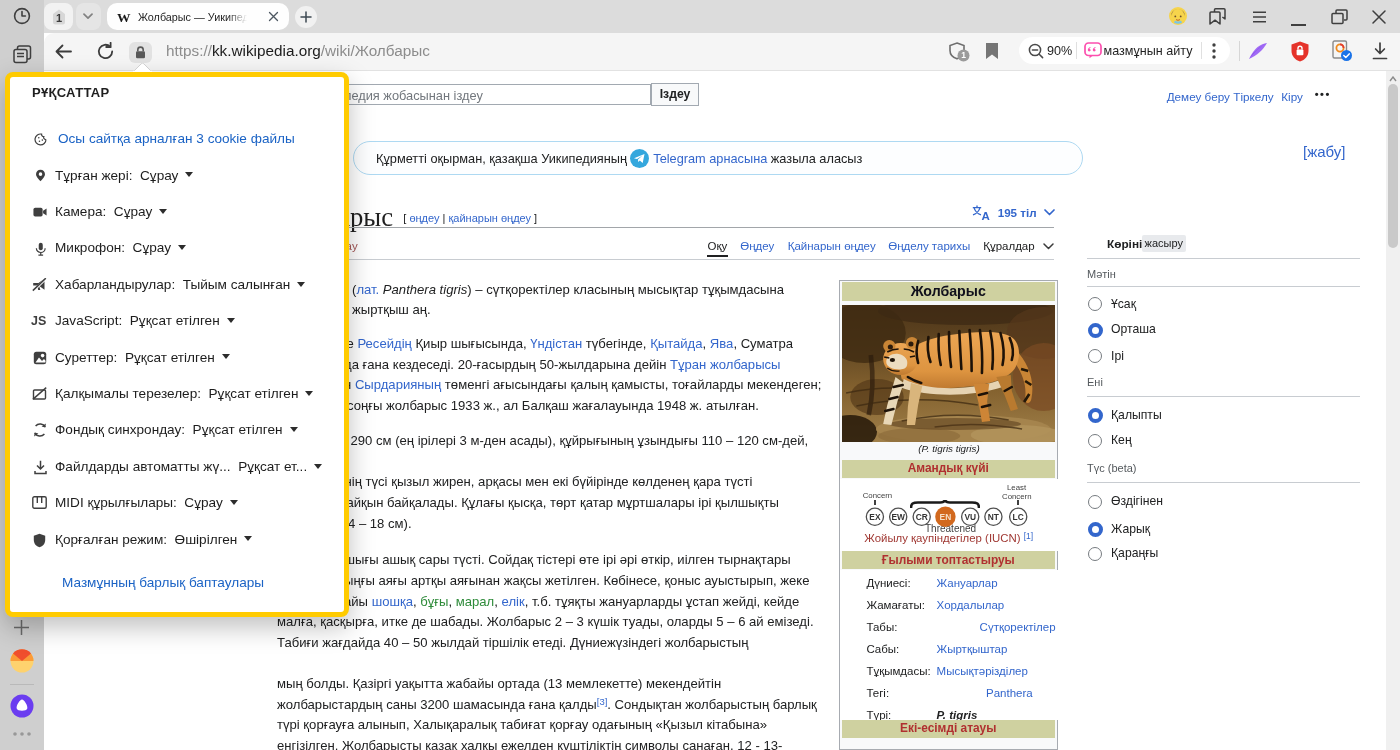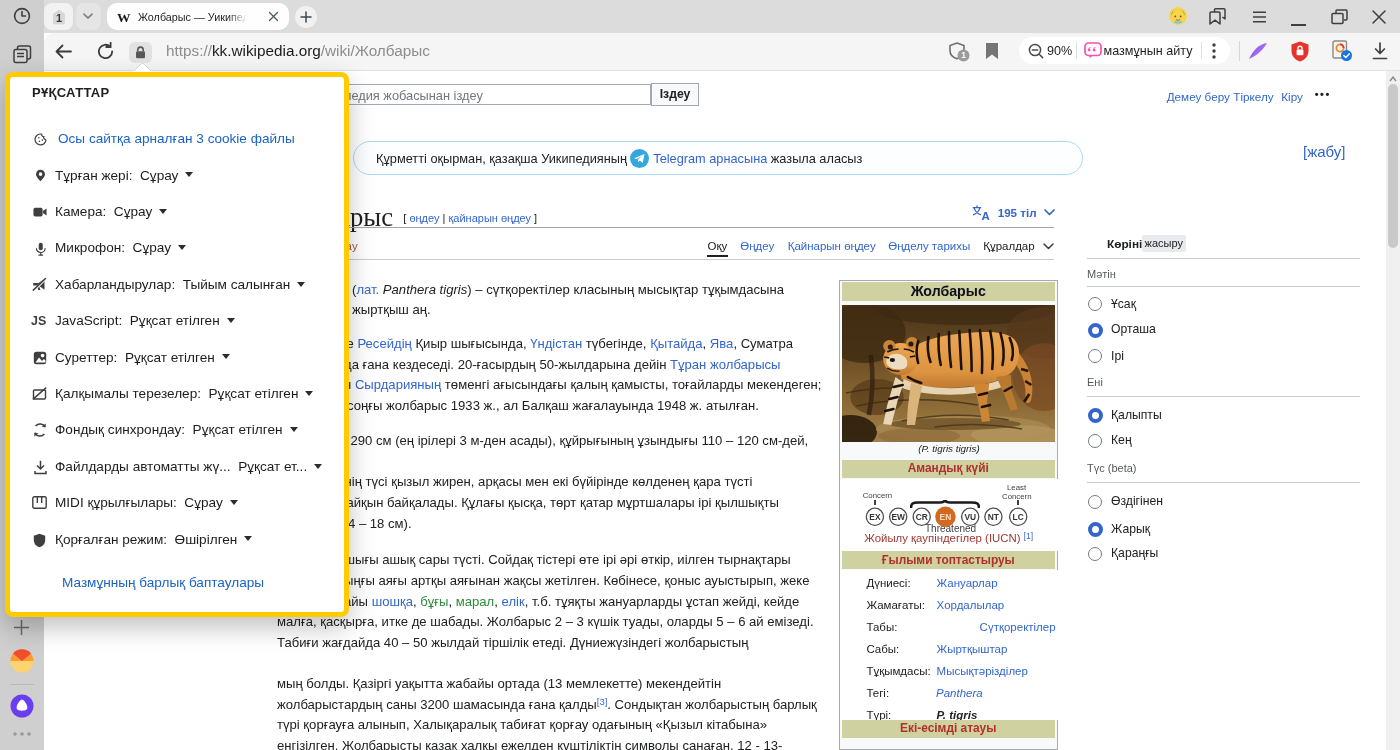--- a/index.html
+++ b/index.html
@@ -350,21 +350,21 @@
   <div class="abs nw" style="left:936.6px;top:577.1px;font-size:11.5px;color:#3366cc;text-align:center;">Жануарлар</div>
   <div class="abs nw" style="left:866.4px;top:599.2px;font-size:11.5px;color:#202122;">Жамағаты:</div>
   <div class="abs nw" style="left:936.6px;top:599.2px;font-size:11.5px;color:#3366cc;">Хордалылар</div>
   <div class="abs nw" style="left:866.4px;top:621.0px;font-size:11.5px;color:#202122;">Табы:</div>
   <div class="abs nw" style="left:936.6px;top:621.0px;font-size:11.5px;color:#3366cc;padding-left:43px;">Сүтқоректілер</div>
   <div class="abs nw" style="left:866.4px;top:642.9px;font-size:11.5px;color:#202122;">Сабы:</div>
   <div class="abs nw" style="left:936.6px;top:642.9px;font-size:11.5px;color:#3366cc;">Жыртқыштар</div>
   <div class="abs nw" style="left:866.4px;top:665.0px;font-size:11.5px;color:#202122;">Тұқымдасы:</div>
   <div class="abs nw" style="left:936.6px;top:665.0px;font-size:11.5px;color:#3366cc;">Мысықтәрізділер</div>
   <div class="abs nw" style="left:866.4px;top:686.9px;font-size:11.5px;color:#202122;">Тегі:</div>
-  <div class="abs nw" style="left:936px;top:686.9px;font-size:11.5px;font-style:italic;color:#3366cc;">Panthera</div>
+  <div class="abs nw" style="left:986px;top:686.9px;font-size:11.5px;color:#3366cc;">Panthera</div>
   <div class="abs nw" style="left:866.4px;top:709.0px;font-size:11.5px;color:#202122;">Түрі:</div>
   <div class="abs nw" style="left:936.6px;top:709.0px;font-size:11.5px;font-style:italic;font-weight:bold;color:#202122;">P. tigris</div>
   <div class="ibx-bar ibx-red" style="top:720.4px;height:17.5px;line-height:17.5px;">Екі-есімді атауы</div>
 
   <div class="abs nw" style="left:1087px;top:236.5px;font-size:11.8px;font-weight:bold;color:#202122;padding-left:20px;">Көрініс</div>
   <div class="abs" style="left:1141.8px;top:234.5px;width:44px;height:17px;background:#e8eaed;border-radius:2px;text-align:center;line-height:17px;font-size:11px;color:#202122;">жасыру</div>
   <div class="sep" style="top:258px;"></div>
   <div class="glabel" style="top:267.5px;">Мәтін</div>
   <div class="sep" style="top:286px;"></div>
   <div class="radio" style="left:1088px;top:296.5px;"></div>

